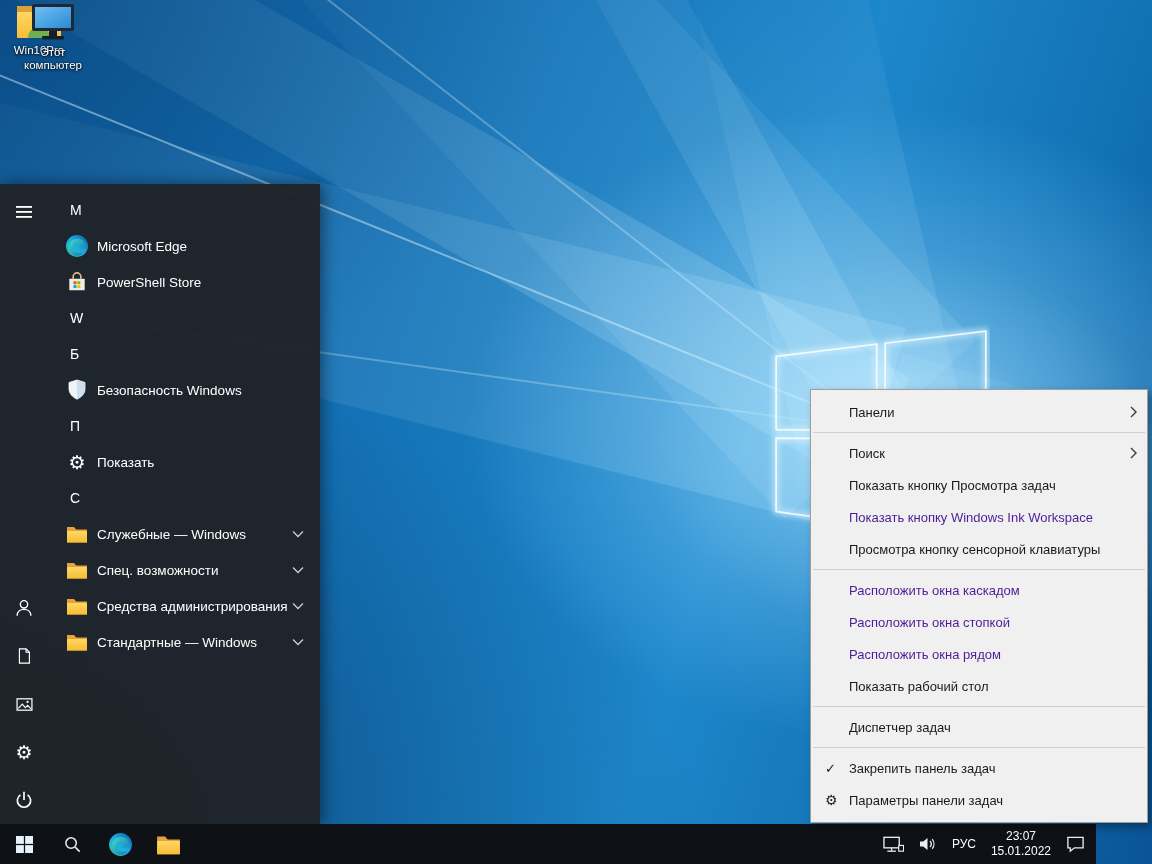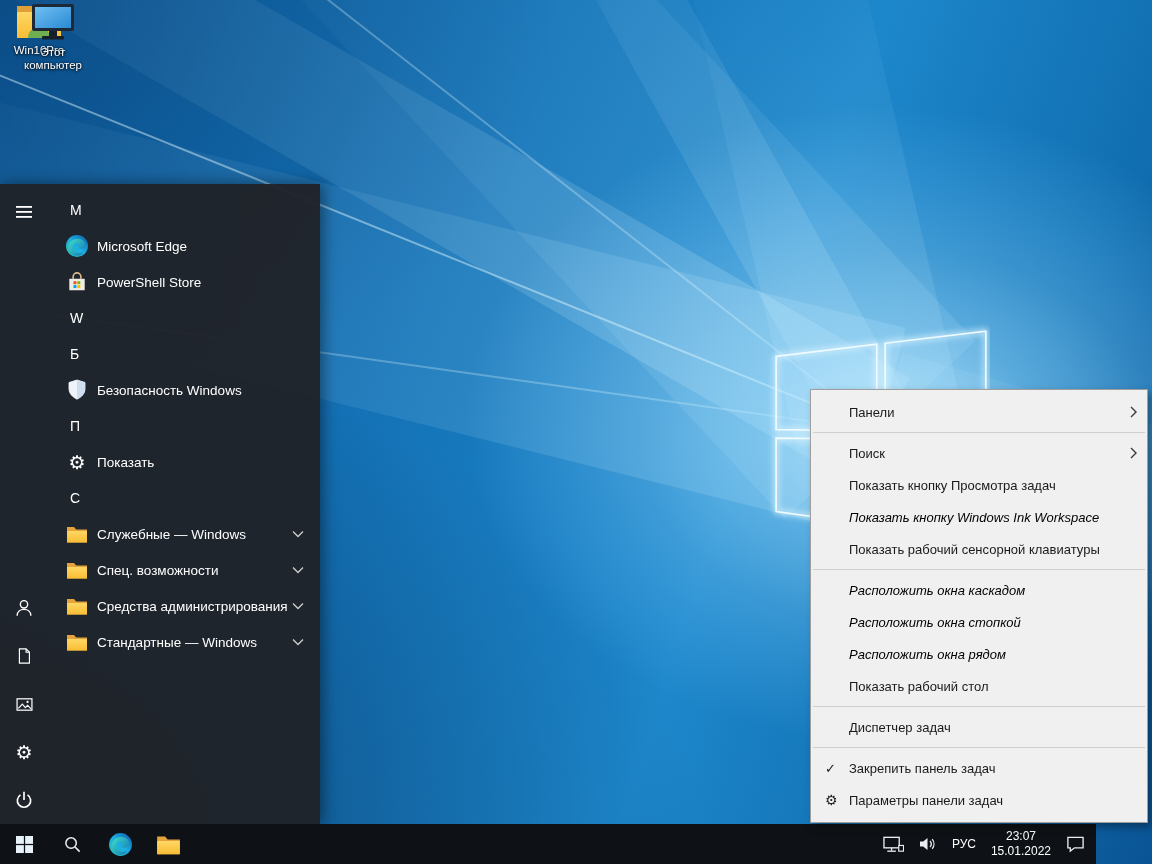--- a/index.html
+++ b/index.html
@@ -57,21 +57,21 @@
   .app-label{flex:1;color:#fff;font-size:13.5px;white-space:nowrap;overflow:hidden;}
   .app-chevron{width:16px;flex:0 0 16px;display:flex;justify-content:center;margin-right:2px;}
 
   
   .context-menu{position:absolute;left:810px;top:389px;width:338px;z-index:80;
     background:#f0f0f0;border:1px solid #9e9e9e;box-shadow:4px 4px 8px rgba(0,0,0,.35);
     padding:6px 0;box-sizing:border-box;font-size:13px;color:#1a1a1a;}
   .cm-item{height:32px;display:flex;align-items:center;padding:0 12px 0 14px;position:relative;cursor:pointer;}
   .cm-gutter{width:24px;flex:0 0 24px;display:flex;align-items:center;font-size:13px;color:#1a1a1a;}
   .cm-label{flex:1;white-space:nowrap;overflow:hidden;}
-  .cm-item.disabled .cm-label{color:#000000;font-style:italic;}
+  .cm-item.disabled .cm-label{color:#4c1d95;}
   .cm-arrow{position:absolute;right:10px;top:10px;}
   .cm-sep{height:1px;background:#cfcfcf;margin:4px 2px;}
   .cm-gear{font-size:14px;line-height:1;color:#222;}
 
   
   .taskbar{position:absolute;left:0;bottom:0;width:1096px;height:40px;background:#0e1216;z-index:70;display:flex;align-items:center;}
   .tb-btn{width:48px;height:40px;display:flex;align-items:center;justify-content:center;cursor:pointer;}
   .tray{position:absolute;right:0;top:0;height:40px;display:flex;align-items:center;padding-right:4px;}
   .tray-item{height:40px;display:flex;align-items:center;justify-content:center;padding:0 7px;color:#fff;font-size:12px;cursor:pointer;}
   .tray-clock{flex-direction:column;line-height:15px;text-align:center;padding:0 8px;}
@@ -339,21 +339,21 @@
     <div class="cm-item">
       <span class="cm-gutter"></span>
       <span class="cm-label">Показать кнопку Просмотра задач</span>
     </div>
     <div class="cm-item disabled">
       <span class="cm-gutter"></span>
       <span class="cm-label">Показать кнопку Windows Ink Workspace</span>
     </div>
     <div class="cm-item">
       <span class="cm-gutter"></span>
-      <span class="cm-label">Показать рабочий сенсорной клавиатуры</span>
+      <span class="cm-label">Просмотра кнопку сенсорной клавиатуры</span>
     </div>
     <div class="cm-sep"></div>
     <div class="cm-item disabled">
       <span class="cm-gutter"></span>
       <span class="cm-label">Расположить окна каскадом</span>
     </div>
     <div class="cm-item disabled">
       <span class="cm-gutter"></span>
       <span class="cm-label">Расположить окна стопкой</span>
     </div>

